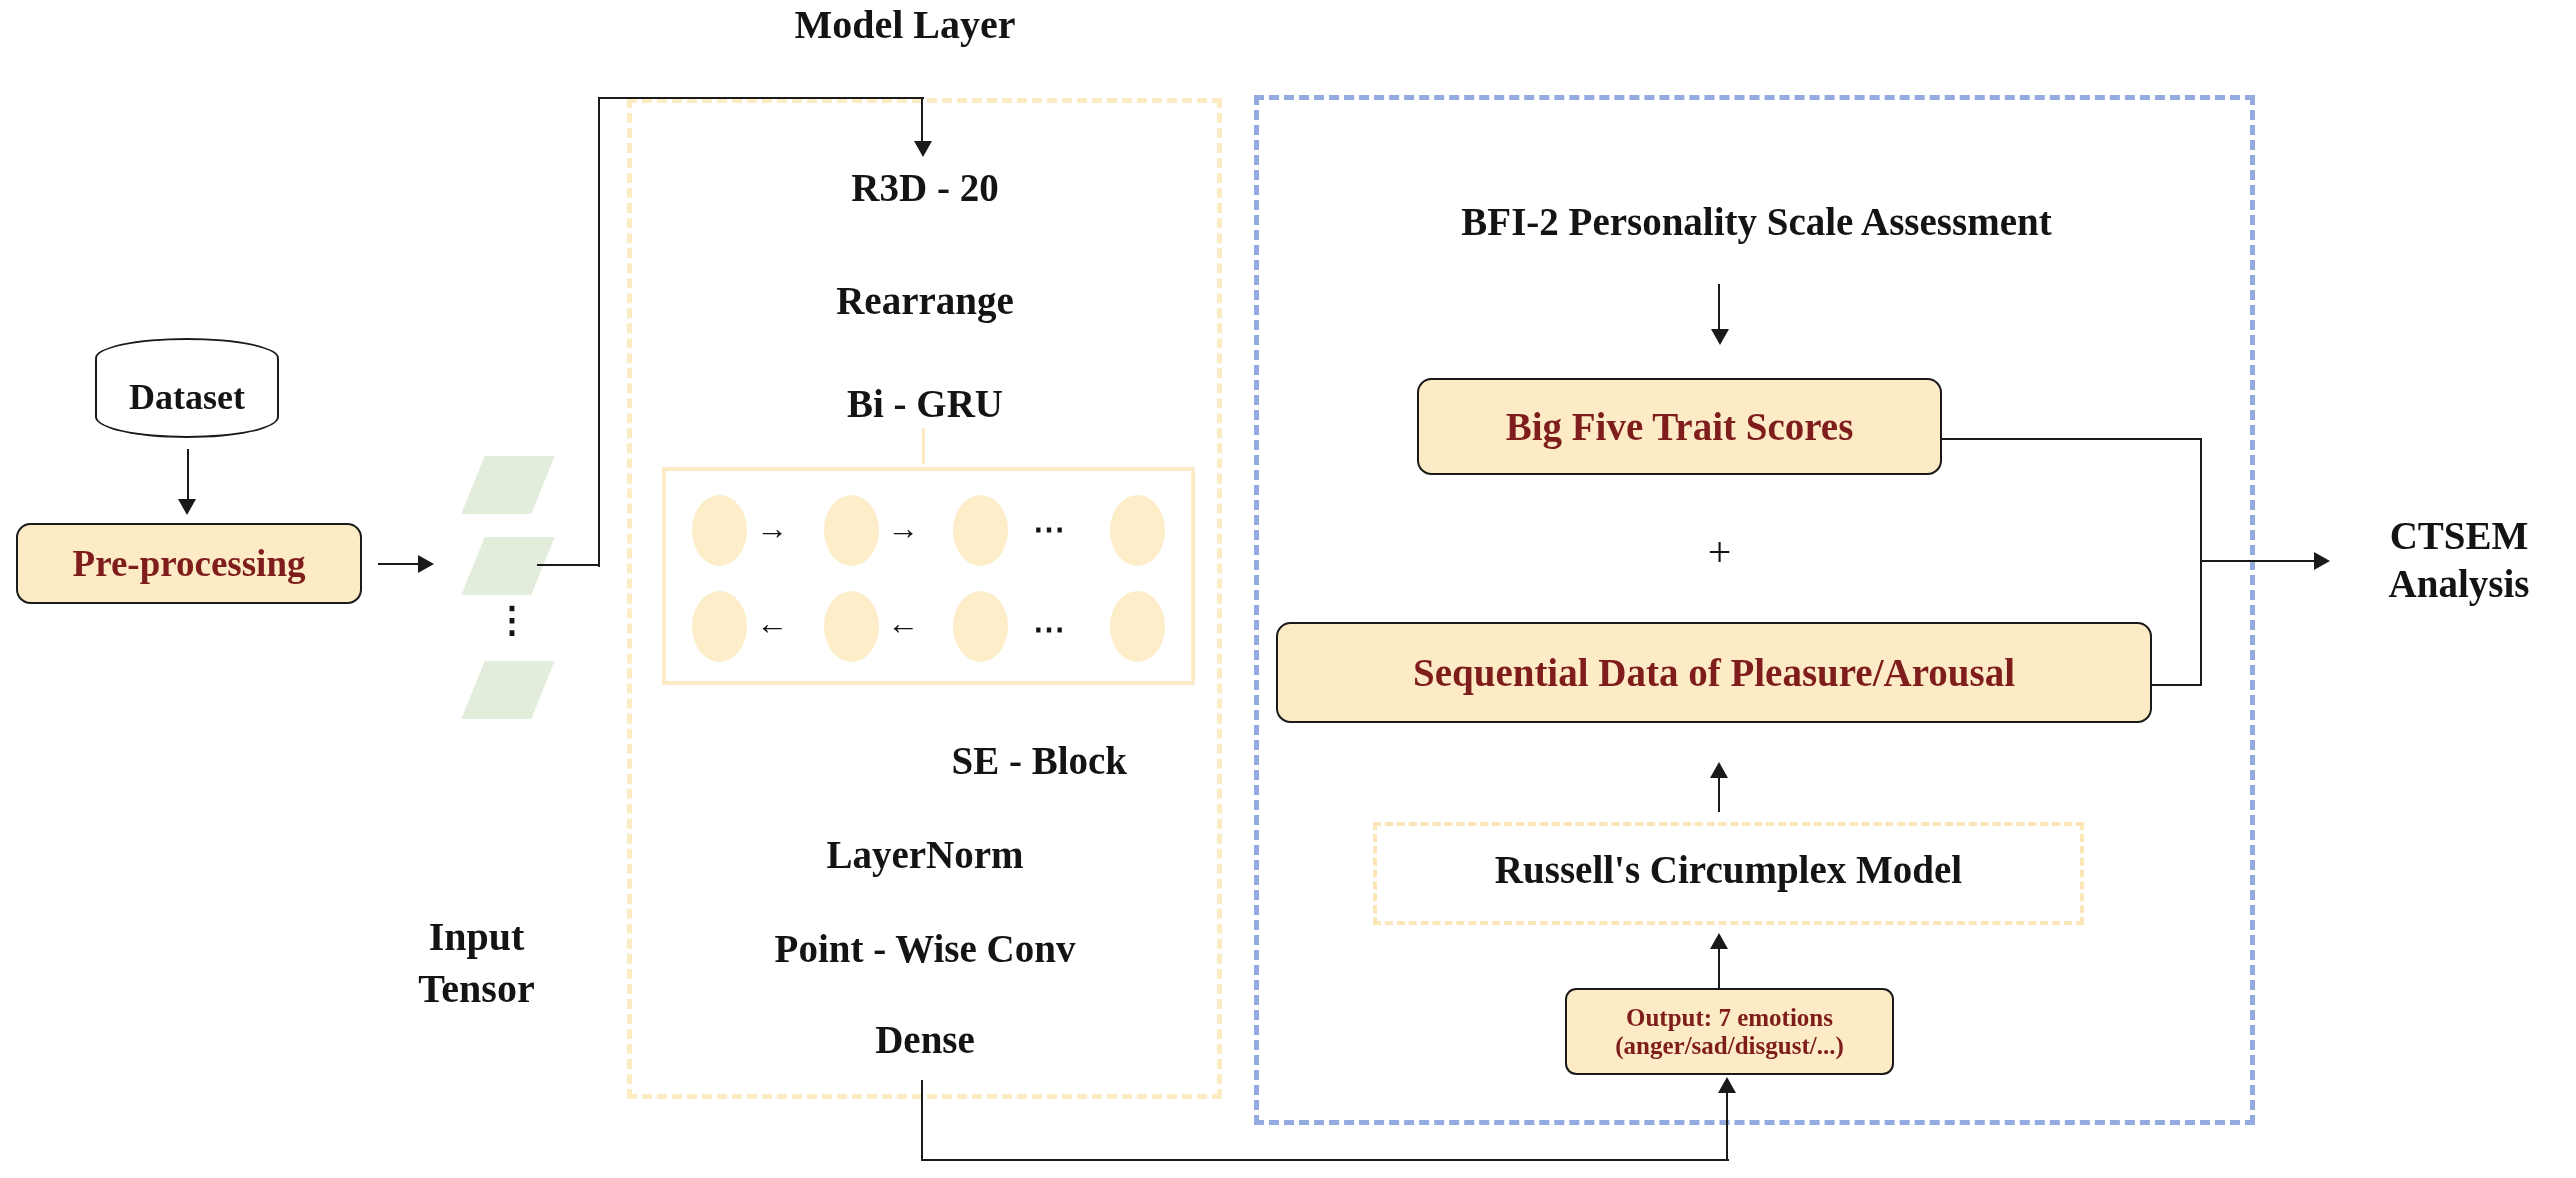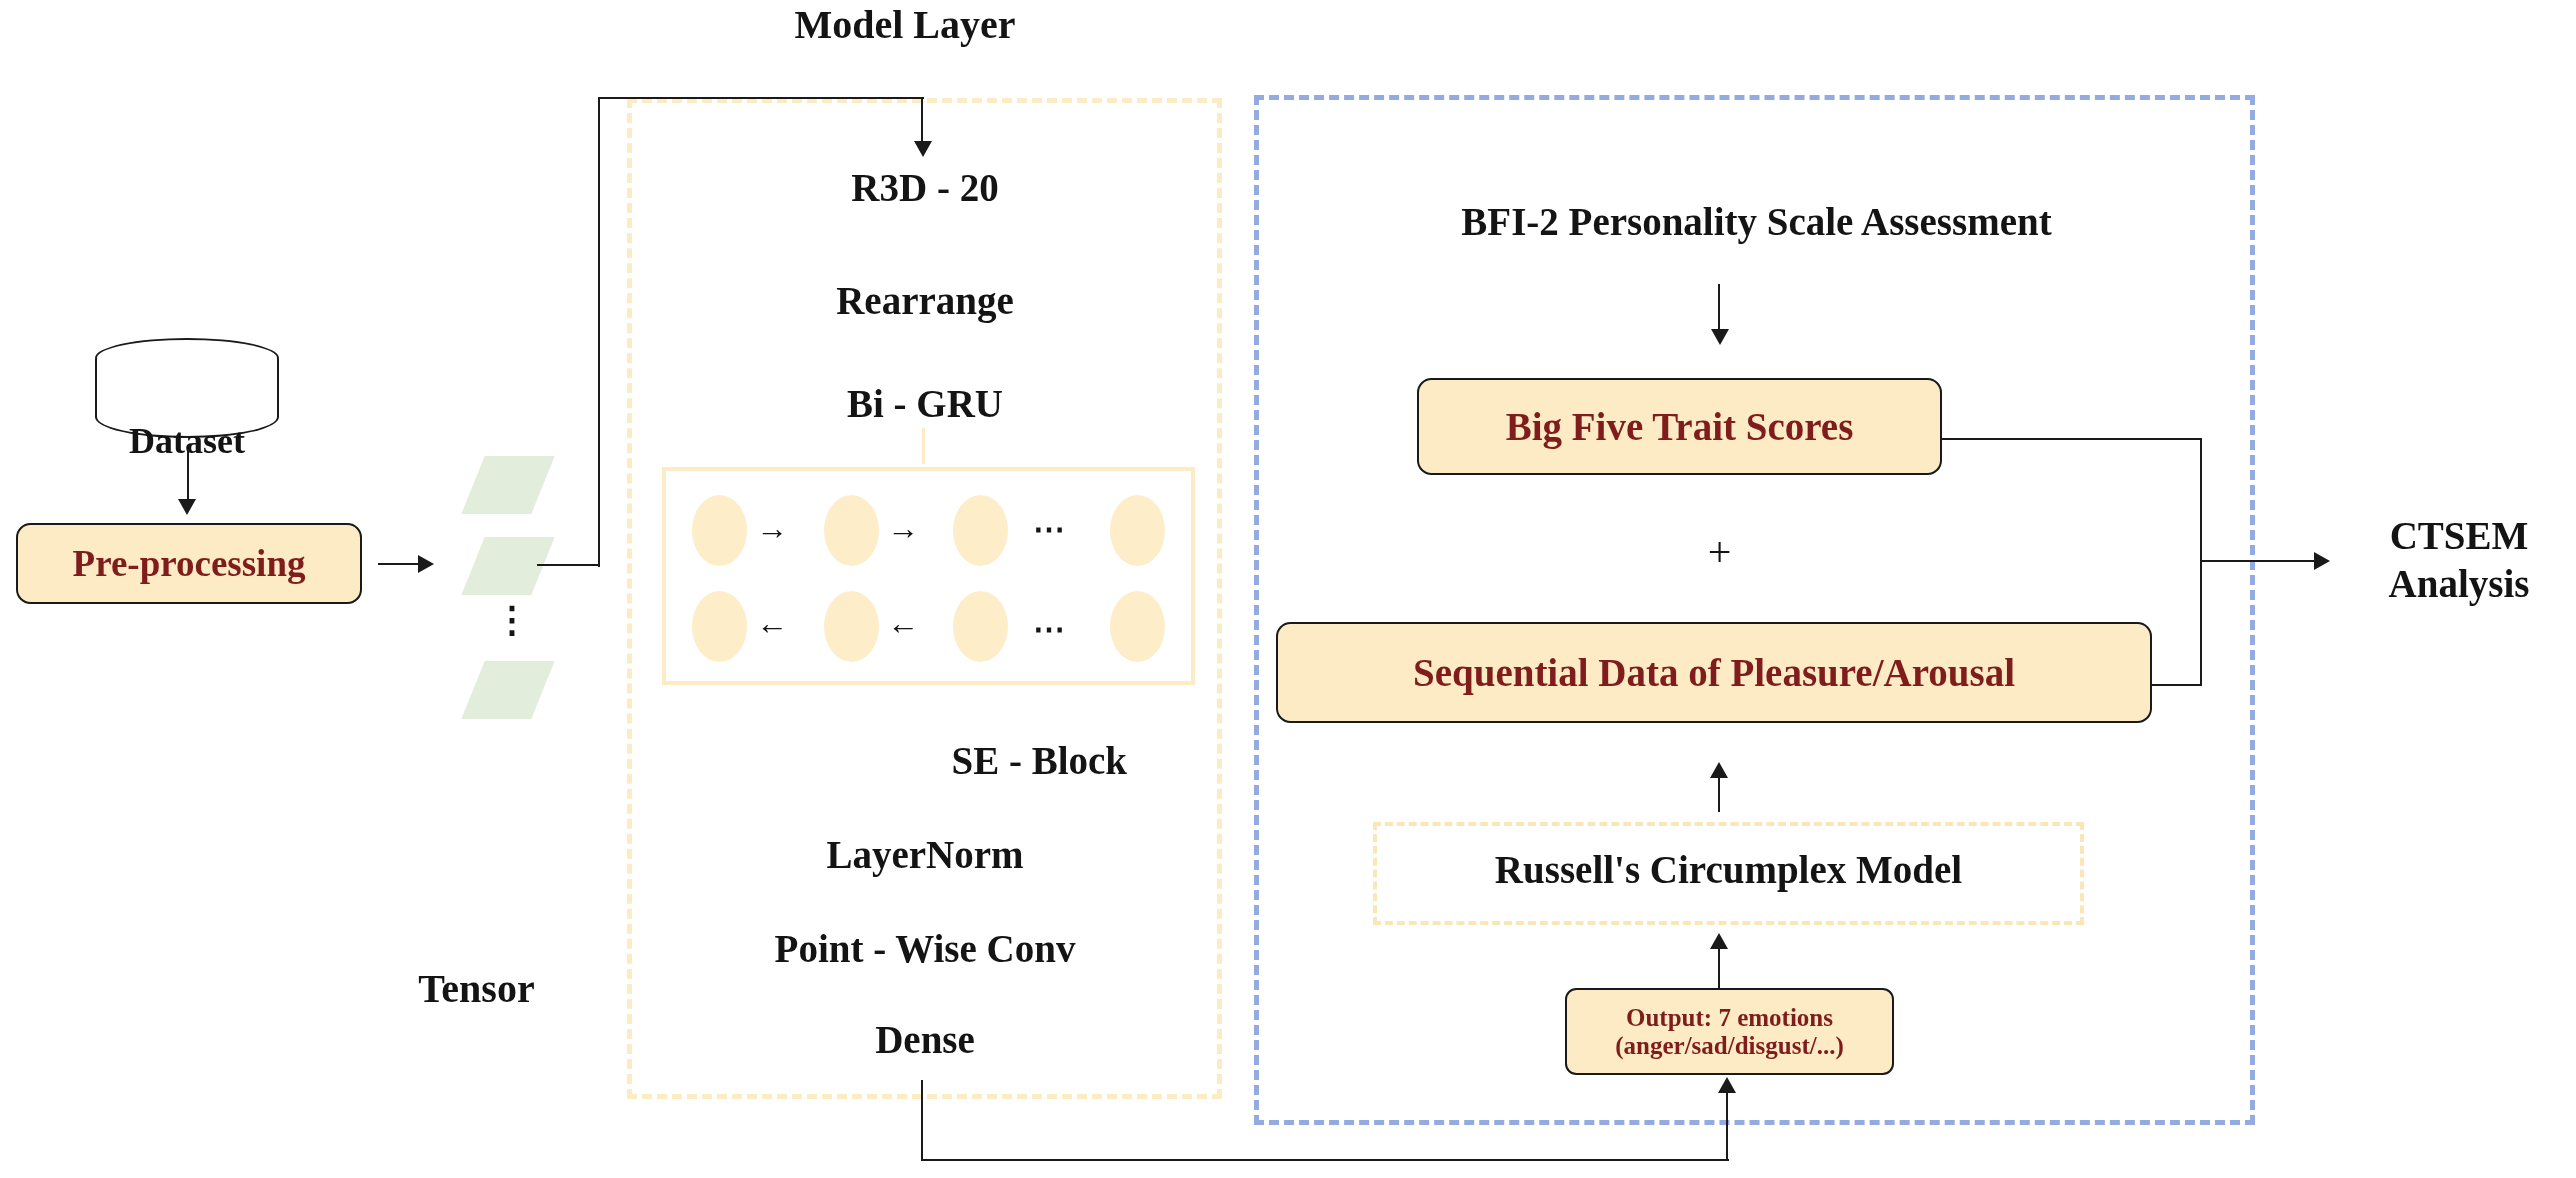--- a/index.html
+++ b/index.html
@@ -123,25 +123,26 @@
 <body>
 
 <div id="canvas">
 
   <div class="dashbox-yellow" style="left:627px; top:98px; width:595px; height:1001px;"></div>
 
   <div class="dashbox-blue" style="left:1254px; top:95px; width:1001px; height:1030px;"></div>
 
   <div class="txt ctr" style="left:711px; top:3.2px; width:388px; font-size:40px; font-weight:700;">Model Layer</div>
 
+  <div class="txt ctr" style="left:323px; top:915px; width:307px; font-size:40px; font-weight:700;">Input</div>
   <div class="txt ctr" style="left:323px; top:967px; width:307px; font-size:40px; font-weight:700;">Tensor</div>
 
   <div class="cyl-top" style="left:95px; top:338px; width:184px; height:40px;"></div>
   <div class="cyl-body" style="left:95px; top:359px; width:184px; height:79px;"></div>
-  <div class="txt ctr" style="left:95px; top:377px; width:184px; font-size:36px; font-weight:700;margin-top:44px;">Dataset</div>
+  <div class="txt ctr" style="left:95px; top:377px; width:184px; font-size:36px; font-weight:700;">Dataset</div>
 
   <div class="ln-v" style="left:187px; top:449px; height:55px;"></div>
   <div class="arrow-d" style="left:178px; top:499px;"></div>
 
   <div class="node" style="left:16px; top:523px; width:346px; height:81px; font-size:37px; font-weight:700;">
     <span>Pre-processing</span>
   </div>
 
   <div class="ln-h" style="left:378px; top:563px; width:42px;"></div>
   <div class="arrow-r" style="left:418px; top:555px;"></div>

